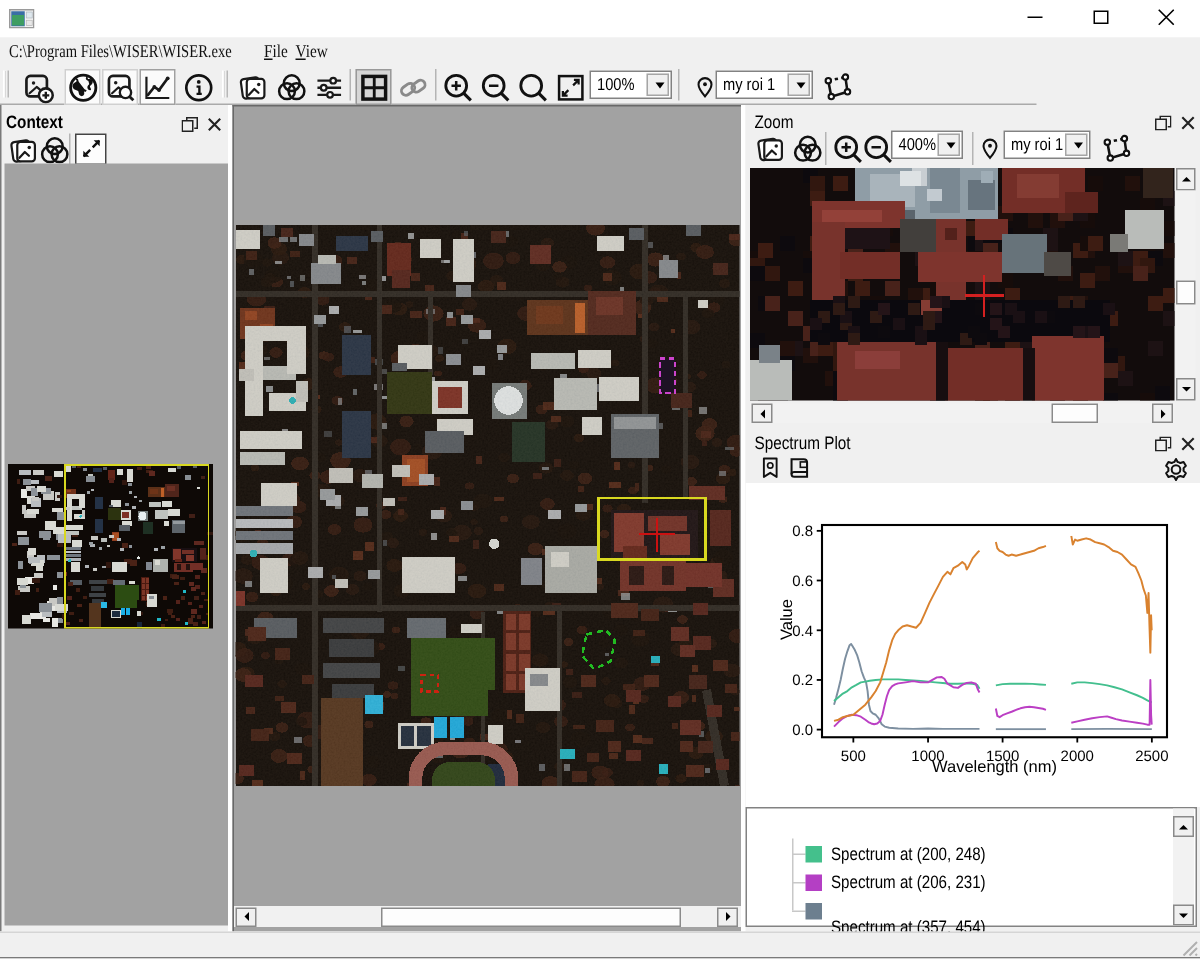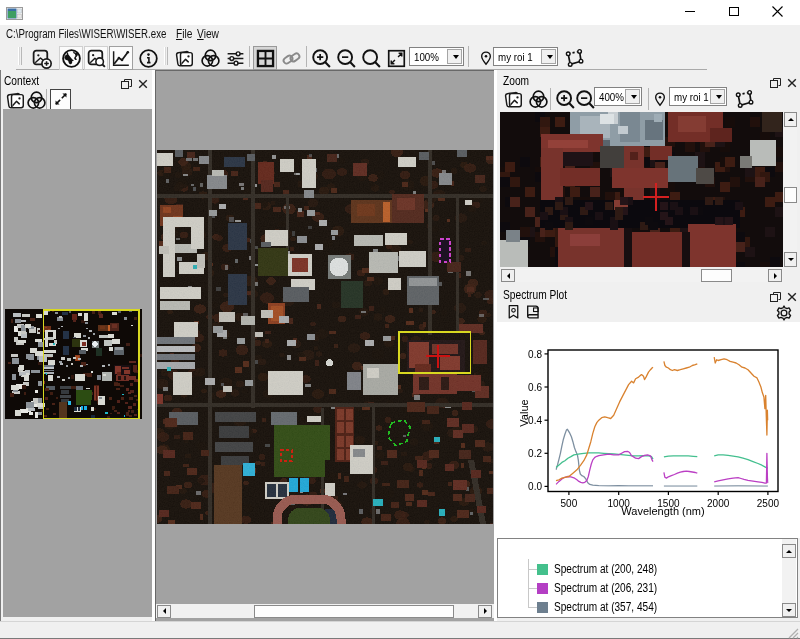--- a/index.html
+++ b/index.html
@@ -1,20 +1,20 @@
 <!DOCTYPE html>
 <html><head><meta charset="utf-8"><title>WISER</title><style>
 *{margin:0;padding:0;box-sizing:border-box;}
 html,body{width:800px;height:639px;overflow:hidden;font-family:"Liberation Sans",sans-serif;}
 body{position:relative;background:#f0f0f0;}
 .abs{position:absolute;}
 .sx{transform-origin:0 50%;display:inline-block;}
 .titlebar{left:0;top:0;width:800px;height:25px;background:#fff;}
-.menubar{left:0;top:25px;width:800px;height:18px;background:#f0f0f0;font-size:12px;color:#111;}
-.toolbar{left:16px;top:43px;width:691px;height:27px;background:#f0f0f0;border-bottom:1px solid #aaa;}
+.menubar{left:0;top:25px;width:800px;height:18px;background:#f0f0f0;font-size:12px;color:#111;font-family:Liberation Serif, serif;}
+.toolbar{left:0;top:43px;width:691px;height:27px;background:#f0f0f0;border-bottom:1px solid #aaa;}
 .tbi{position:absolute;top:3px;width:24px;height:24px;display:flex;align-items:center;justify-content:center;}
 .grip{position:absolute;top:4px;width:4px;height:18px;border-left:1px solid #fff;border-right:1px solid #b8b8b8;box-shadow:inset 1px 0 0 #d8d8d8;}
 .vsep{position:absolute;top:3px;width:1px;height:21px;background:#b4b4b4;}
 .combo{position:absolute;top:4px;height:19px;background:#fff;border:1px solid #828282;font-size:11.5px;color:#000;}
 .combo .txt{position:absolute;left:4px;top:2.5px;white-space:nowrap;transform:scaleX(0.85);transform-origin:0 50%;}
 .combo .btn{position:absolute;right:1px;top:1px;bottom:1px;width:15px;background:#f0f0f0;border:1px solid #a5a5a5;}
 .combo .ar{position:absolute;right:4.2px;top:7px;width:0;height:0;border-left:3.5px solid transparent;border-right:3.5px solid transparent;border-top:4px solid #000;}
 .panelhdr{position:absolute;font-size:12px;color:#000;white-space:nowrap;}
 .gray{background:#a2a2a2;}
 .sbbtn{position:absolute;background:#f0f0f0;border:1px solid #8a8a8a;display:flex;align-items:center;justify-content:center;}
@@ -175,21 +175,21 @@
       <span class="txt">100%</span>
       <span class="btn"></span>
       <span class="ar"></span>
     </div>
 <div class="combo" style="left:477px;width:65px;">
       <span class="txt">my roi 1</span>
       <span class="btn"></span>
       <span class="ar"></span>
     </div>
   </div>
-<div class="abs" style="left:0;top:70px;width:152px;height:551px;background:#f0f0f0;border-left:1px solid #7a7a7a;">
+<div class="abs" style="left:0;top:70px;width:152px;height:551px;background:#f0f0f0;border-left:1px solid #7a7a7a;font-weight:bold;">
 <div class="panelhdr" style="left:3px;top:4px;"><span class="sx" style="transform:scaleX(0.85);">Context</span></div>
 <div class="abs" style="left:120px;top:5px;"><svg width="11" height="10" viewBox="0 0 11 10" xmlns="http://www.w3.org/2000/svg">
         <rect x="0.5" y="2.5" width="7" height="7" fill="#f0f0f0" stroke="#222" stroke-width="1"></rect>
         <path d="M3.5 2.5 V0.5 H10.5 V7.5 H8.5" fill="none" stroke="#222" stroke-width="1"></path>
       </svg></div>
 <div class="abs" style="left:137px;top:5px;"><svg width="10" height="10" viewBox="0 0 10 10" xmlns="http://www.w3.org/2000/svg">
         <path d="M1.2 1.2 L8.8 8.8 M8.8 1.2 L1.2 8.8" stroke="#222" stroke-width="1.4"></path>
       </svg></div>
 <div class="abs" style="left:4px;top:20px;"><svg width="21" height="21" viewBox="0 0 20 20" xmlns="http://www.w3.org/2000/svg">
         <g transform="rotate(-8 8 10)">
@@ -1659,21 +1659,21 @@
 <div class="abs" style="left:497px;top:538px;width:301px;height:80px;background:#fff;border:1px solid #828282;">
 <div class="abs" style="left:30px;top:20px;width:1px;height:48px;background:#c8c8c8;"></div>
     <div class="abs" style="left:30px;top:29.5px;width:9px;height:1px;background:#c8c8c8;"></div>
 <div class="abs" style="left:39px;top:24.5px;width:11px;height:11px;background:#44c08c;"></div>
 <div class="treerow" style="left:56px;top:23.0px;"><span class="sx" style="transform:scaleX(0.84);">Spectrum at (200, 248)</span></div>
     <div class="abs" style="left:30px;top:48.5px;width:9px;height:1px;background:#c8c8c8;"></div>
 <div class="abs" style="left:39px;top:43.5px;width:11px;height:11px;background:#b43fc4;"></div>
 <div class="treerow" style="left:56px;top:42.0px;"><span class="sx" style="transform:scaleX(0.84);">Spectrum at (206, 231)</span></div>
     <div class="abs" style="left:30px;top:67.5px;width:9px;height:1px;background:#c8c8c8;"></div>
 <div class="abs" style="left:39px;top:62.5px;width:11px;height:11px;background:#6d7f8f;"></div>
-<div class="treerow" style="left:56px;top:61.0px;text-decoration:underline;"><span class="sx" style="transform:scaleX(0.84);">Spectrum at (357, 454)</span></div>
+<div class="treerow" style="left:56px;top:72px;text-decoration:underline;"><span class="sx" style="transform:scaleX(0.84);">Spectrum at (357, 454)</span></div>
 <div class="abs sbtrack" style="left:284px;top:0;width:14px;height:78px;"></div>
 <div class="sbbtn" style="left:284px;top:5px;width:14px;height:14px;">
       <div style="width:0;height:0;border-left:3.5px solid transparent;border-right:3.5px solid transparent;border-bottom:3.5px solid #000;"></div>
     </div>
 <div class="sbbtn" style="left:284px;top:64px;width:14px;height:14px;">
       <div style="width:0;height:0;border-left:3.5px solid transparent;border-right:3.5px solid transparent;border-top:3.5px solid #000;"></div>
     </div>
 </div>
 <div class="abs" style="left:0;top:621px;width:800px;height:18px;background:#f0f0f0;border-top:1px solid #d5d5d5;border-bottom:1px solid #7a7a7a;">
 <div class="abs" style="right:1px;top:3px;"><svg width="12" height="12" viewBox="0 0 12 12">

